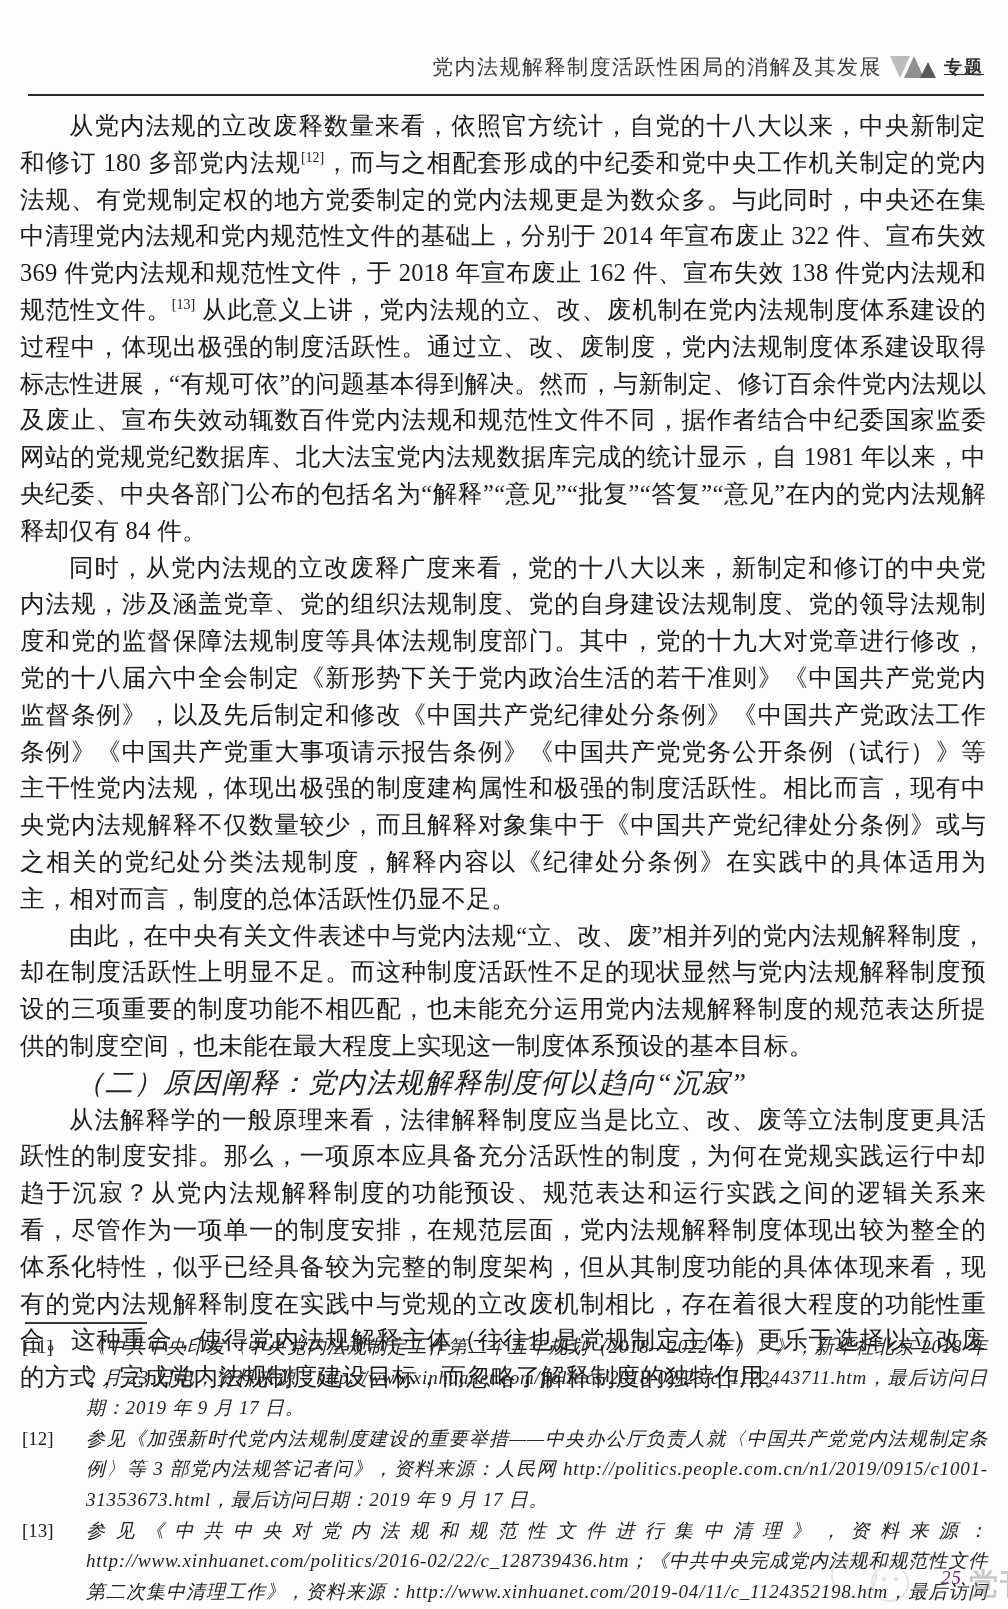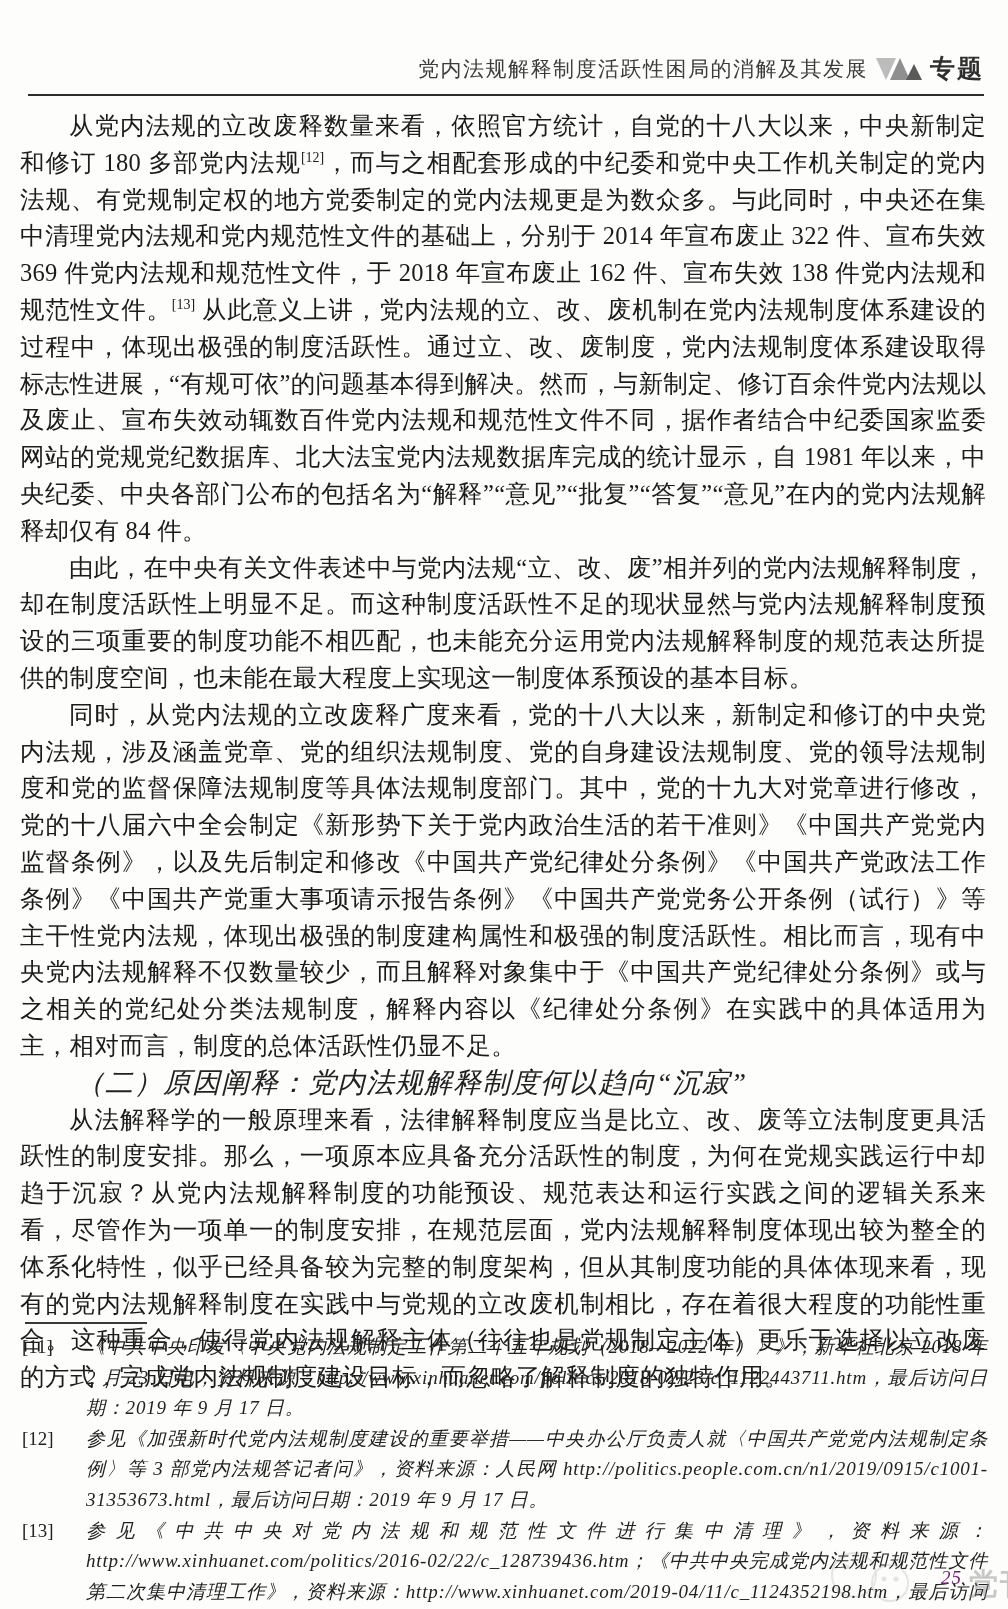--- a/index.html
+++ b/index.html
@@ -16,22 +16,23 @@
   
   .header {
     position:absolute; top:52px; left:28px; right:24px;
     display:flex; justify-content:flex-end; align-items:center; gap:8px;
   }
   .running-title {
     font-size:21px; color:#3c3c3c; letter-spacing:1.5px; white-space:nowrap;
   }
   .topic-marker { display:inline-block; width:46px; height:30px; }
   .topic-label {
-    font-size:25px; font-weight:bold; color:#2f2f2f; letter-spacing:2px;
+    font-size:18px; font-weight:bold; color:#2f2f2f; letter-spacing:2px;
     font-family:"Liberation Sans","DejaVu Sans",sans-serif;
+    text-decoration:underline;
   }
   .header-rule {
     position:absolute; top:94px; left:28px; right:24px;
     border-top:2px solid #2c2c2c;
   }
 
   
   .body-text {
     position:absolute; top:108px; left:20px; width:966px;
     font-size:24.5px; line-height:36.8px;
@@ -96,23 +97,23 @@
     </span>
     <span class="topic-label">专题</span>
   </div>
   <div class="header-rule"></div>
 
   <div class="body-text">
 
 
     <p><span>从党内法规的立改废释数量来看，依照官方统计，自党的十八大以来，中央新制定和修订 180 多部党内法规</span><sup class="fnref">[12]</sup><span>，而与之相配套形成的中纪委和党中央工作机关制定的党内法规、有党规制定权的地方党委制定的党内法规更是为数众多。与此同时，中央还在集中清理党内法规和党内规范性文件的基础上，分别于 2014 年宣布废止 322 件、宣布失效 369 件党内法规和规范性文件，于 2018 年宣布废止 162 件、宣布失效 138 件党内法规和规范性文件。</span><sup class="fnref">[13]</sup><span> 从此意义上讲，党内法规的立、改、废机制在党内法规制度体系建设的过程中，体现出极强的制度活跃性。通过立、改、废制度，党内法规制度体系建设取得标志性进展，“有规可依”的问题基本得到解决。然而，与新制定、修订百余件党内法规以及废止、宣布失效动辄数百件党内法规和规范性文件不同，据作者结合中纪委国家监委网站的党规党纪数据库、北大法宝党内法规数据库完成的统计显示，自 1981 年以来，中央纪委、中央各部门公布的包括名为“解释”“意见”“批复”“答复”“意见”在内的党内法规解释却仅有 84 件。</span></p>
 
+    <p>同时，从党内法规的立改废释广度来看，党的十八大以来，新制定和修订的中央党内法规，涉及涵盖党章、党的组织法规制度、党的自身建设法规制度、党的领导法规制度和党的监督保障法规制度等具体法规制度部门。其中，党的十九大对党章进行修改，党的十八届六中全会制定《新形势下关于党内政治生活的若干准则》《中国共产党党内监督条例》，以及先后制定和修改《中国共产党纪律处分条例》《中国共产党政法工作条例》《中国共产党重大事项请示报告条例》《中国共产党党务公开条例（试行）》等主干性党内法规，体现出极强的制度建构属性和极强的制度活跃性。相比而言，现有中央党内法规解释不仅数量较少，而且解释对象集中于《中国共产党纪律处分条例》或与之相关的党纪处分类法规制度，解释内容以《纪律处分条例》在实践中的具体适用为主，相对而言，制度的总体活跃性仍显不足。</p>
+
     <p>由此，在中央有关文件表述中与党内法规“立、改、废”相并列的党内法规解释制度，却在制度活跃性上明显不足。而这种制度活跃性不足的现状显然与党内法规解释制度预设的三项重要的制度功能不相匹配，也未能充分运用党内法规解释制度的规范表达所提供的制度空间，也未能在最大程度上实现这一制度体系预设的基本目标。</p>
-
-    <p>同时，从党内法规的立改废释广度来看，党的十八大以来，新制定和修订的中央党内法规，涉及涵盖党章、党的组织法规制度、党的自身建设法规制度、党的领导法规制度和党的监督保障法规制度等具体法规制度部门。其中，党的十九大对党章进行修改，党的十八届六中全会制定《新形势下关于党内政治生活的若干准则》《中国共产党党内监督条例》，以及先后制定和修改《中国共产党纪律处分条例》《中国共产党政法工作条例》《中国共产党重大事项请示报告条例》《中国共产党党务公开条例（试行）》等主干性党内法规，体现出极强的制度建构属性和极强的制度活跃性。相比而言，现有中央党内法规解释不仅数量较少，而且解释对象集中于《中国共产党纪律处分条例》或与之相关的党纪处分类法规制度，解释内容以《纪律处分条例》在实践中的具体适用为主，相对而言，制度的总体活跃性仍显不足。</p>
 
     <p class="section-heading">（二）原因阐释：党内法规解释制度何以趋向“沉寂”</p>
 
     <p>从法解释学的一般原理来看，法律解释制度应当是比立、改、废等立法制度更具活跃性的制度安排。那么，一项原本应具备充分活跃性的制度，为何在党规实践运行中却趋于沉寂？从党内法规解释制度的功能预设、规范表达和运行实践之间的逻辑关系来看，尽管作为一项单一的制度安排，在规范层面，党内法规解释制度体现出较为整全的体系化特性，似乎已经具备较为完整的制度架构，但从其制度功能的具体体现来看，现有的党内法规解释制度在实践中与党规的立改废机制相比，存在着很大程度的功能性重合。这种重合，使得党内法规解释主体（往往也是党规制定主体）更乐于选择以立改废的方式，完成党内法规制度建设目标，而忽略了解释制度的独特作用。</p>
   </div>
 
   <div class="footnote-rule"></div>
   <div class="footnotes">
     <div class="footnote">
       <span class="fn-marker">[11]</span>

